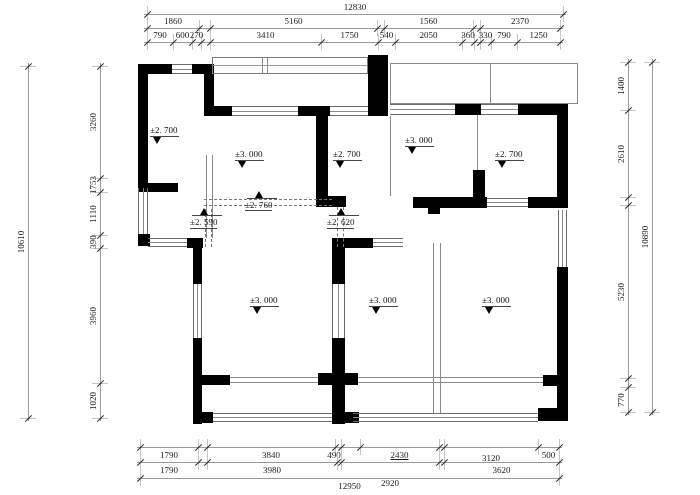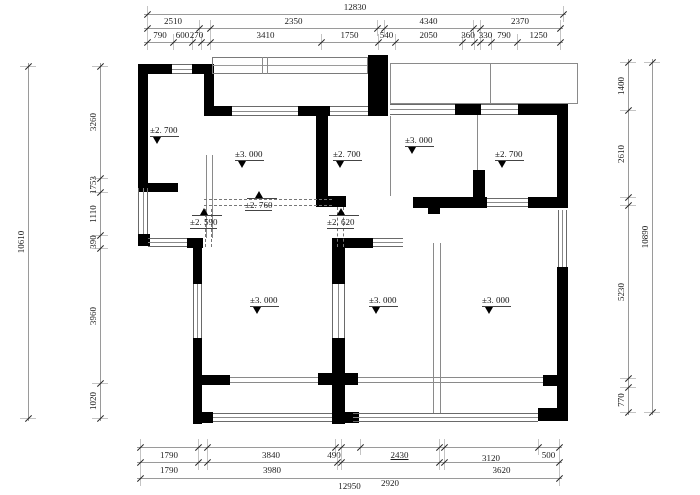--- a/index.html
+++ b/index.html
@@ -117,23 +117,23 @@
     <div class="abs guide" style="left: 377px; top: 20px; width: 1px; height: 16px;"></div>
     <div class="abs tick" style="left: 377px; top: 23.5px;"></div>
     <div class="abs guide" style="left: 384px; top: 20px; width: 1px; height: 16px;"></div>
     <div class="abs tick" style="left: 384px; top: 23.5px;"></div>
     <div class="abs guide" style="left: 473px; top: 20px; width: 1px; height: 16px;"></div>
     <div class="abs tick" style="left: 473px; top: 23.5px;"></div>
     <div class="abs guide" style="left: 480px; top: 20px; width: 1px; height: 16px;"></div>
     <div class="abs tick" style="left: 480px; top: 23.5px;"></div>
     <div class="abs guide" style="left: 560px; top: 20px; width: 1px; height: 16px;"></div>
     <div class="abs tick" style="left: 560px; top: 23.5px;"></div>
-    <div class="abs dimtext htext" style="left: 173px; top: 17px;">2510</div>
-    <div class="abs dimtext htext" style="left: 293.5px; top: 17px;">2350</div>
-    <div class="abs dimtext htext" style="left: 428.5px; top: 17px;">4340</div>
+    <div class="abs dimtext htext" style="left: 173px; top: 17px;">1860</div>
+    <div class="abs dimtext htext" style="left: 293.5px; top: 17px;">5160</div>
+    <div class="abs dimtext htext" style="left: 428.5px; top: 17px;">1560</div>
     <div class="abs dimtext htext" style="left: 520px; top: 17px;">2370</div>
     <div class="abs dimline" style="left: 144px; top: 42px; width: 419px; height: 1px;"></div>
     <div class="abs guide" style="left: 147px; top: 34px; width: 1px; height: 16px;"></div>
     <div class="abs tick" style="left: 147px; top: 37.5px;"></div>
     <div class="abs guide" style="left: 173px; top: 34px; width: 1px; height: 16px;"></div>
     <div class="abs tick" style="left: 173px; top: 37.5px;"></div>
     <div class="abs guide" style="left: 192px; top: 34px; width: 1px; height: 16px;"></div>
     <div class="abs tick" style="left: 192px; top: 37.5px;"></div>
     <div class="abs guide" style="left: 201px; top: 34px; width: 1px; height: 16px;"></div>
     <div class="abs tick" style="left: 201px; top: 37.5px;"></div>

